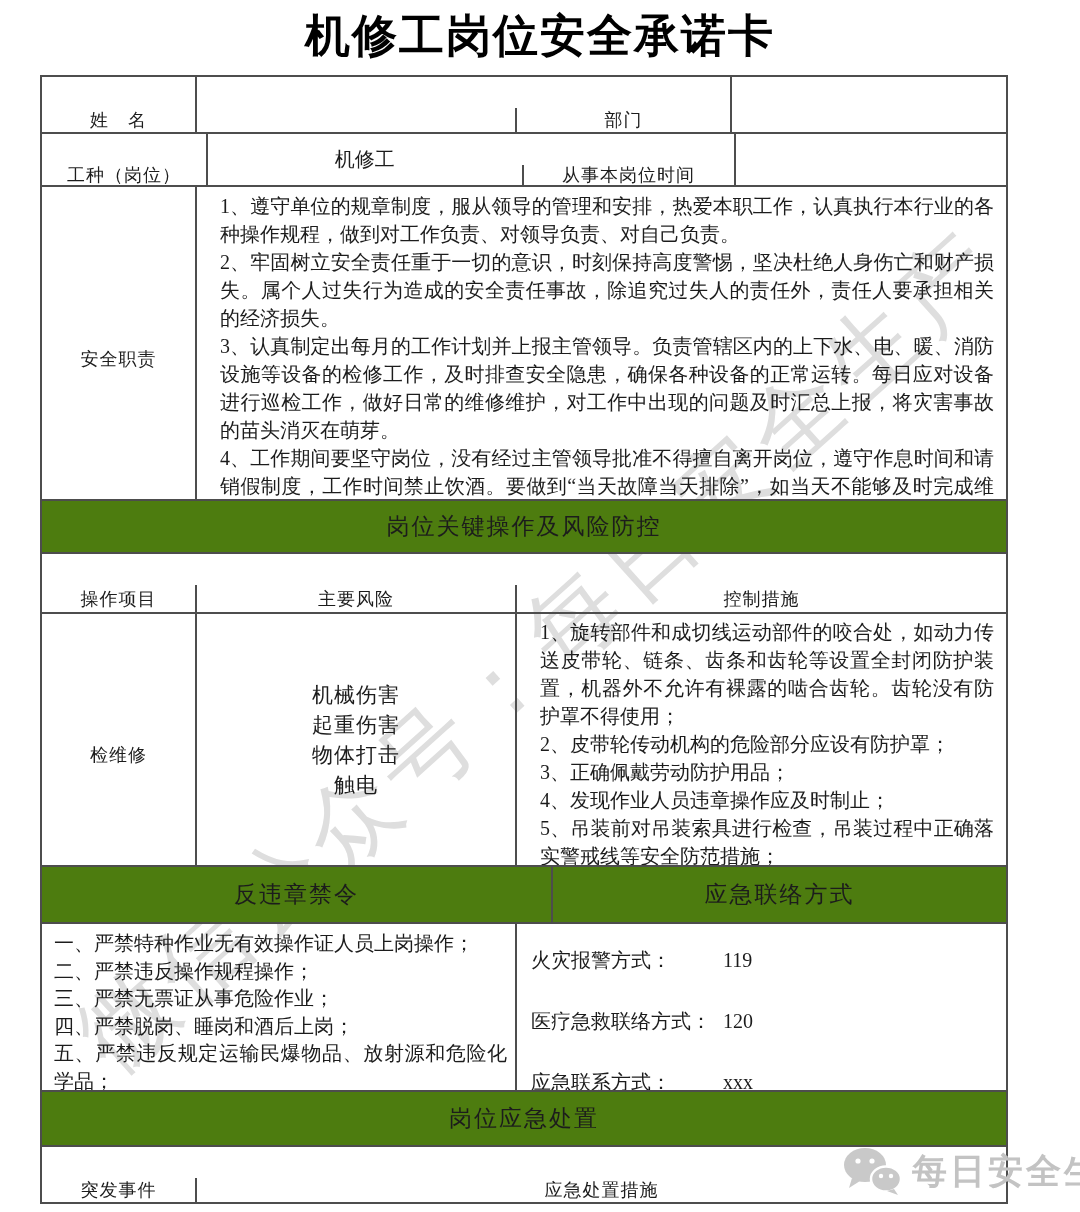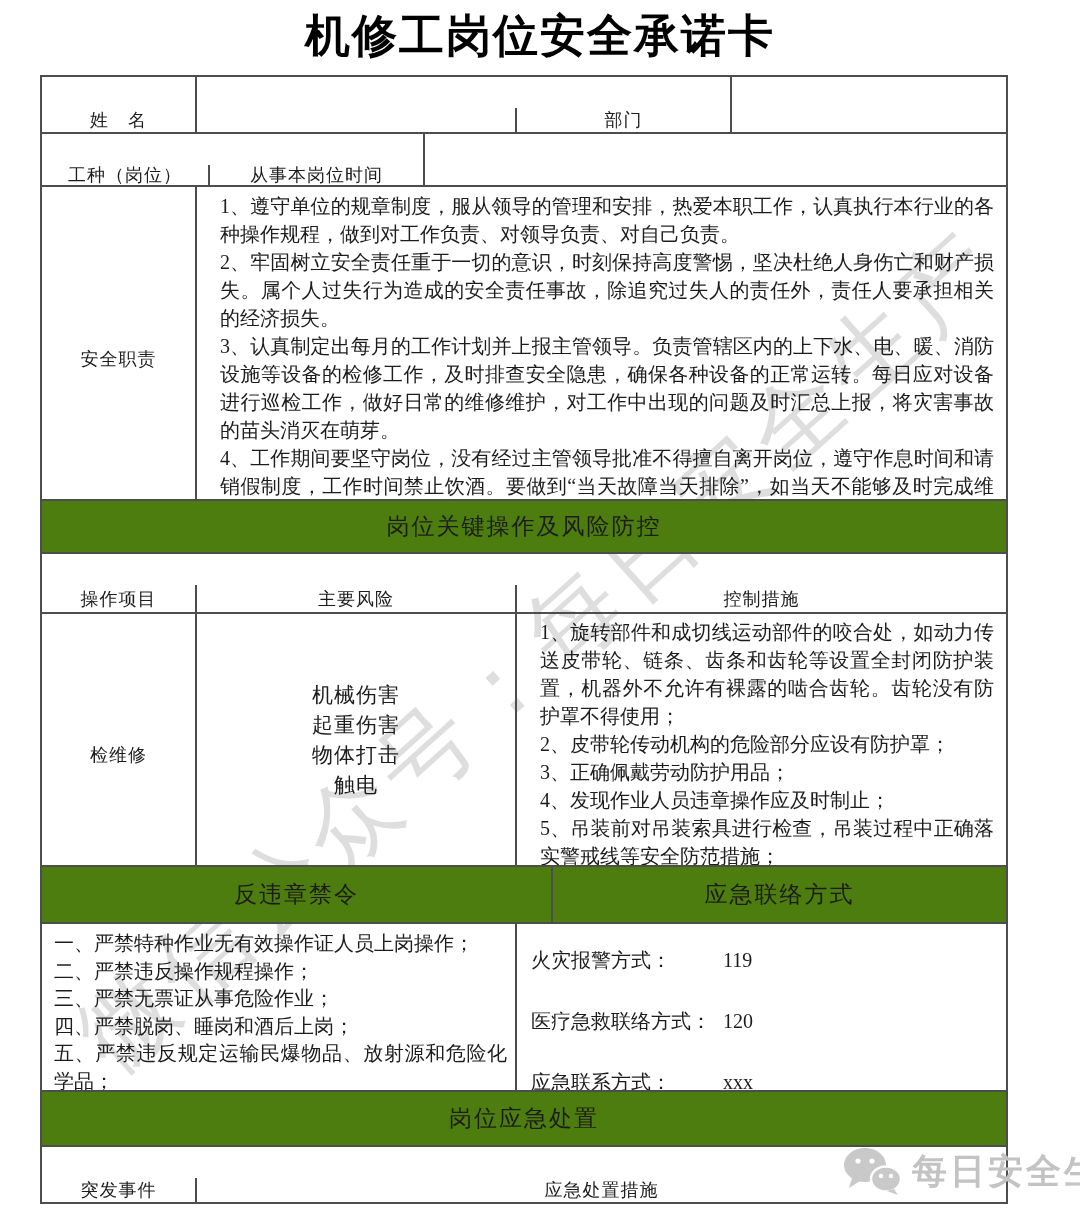--- a/index.html
+++ b/index.html
@@ -74,20 +74,21 @@
 
   <div class="r" style="height:55px">
     <div class="c lbl" style="width:153px">姓　名</div>
     <div class="c" style="width:320px"></div>
     <div class="c lbl" style="width:215px">部门</div>
     <div class="c" style="width:276px"></div>
   </div>
 
   <div class="r" style="height:53px">
     <div class="c lbl" style="width:166px">工种（岗位）</div>
+    <div class="c" style="width:320px;font-size:20px">机修工</div>
     <div class="c lbl" style="width:215px">从事本岗位时间</div>
     <div class="c" style="width:276px"></div>
   </div>
 
   <div class="r" style="height:314px">
     <div class="c lbl" style="width:153px">安全职责</div>
     <div class="c txt" style="width:811px">
       <p>1、遵守单位的规章制度，服从领导的管理和安排，热爱本职工作，认真执行本行业的各种操作规程，做到对工作负责、对领导负责、对自己负责。</p>
       <p>2、牢固树立安全责任重于一切的意识，时刻保持高度警惕，坚决杜绝人身伤亡和财产损失。属个人过失行为造成的安全责任事故，除追究过失人的责任外，责任人要承担相关的经济损失。</p>
       <p>3、认真制定出每月的工作计划并上报主管领导。负责管辖区内的上下水、电、暖、消防设施等设备的检修工作，及时排查安全隐患，确保各种设备的正常运转。每日应对设备进行巡检工作，做好日常的维修维护，对工作中出现的问题及时汇总上报，将灾害事故的苗头消灭在萌芽。</p>

